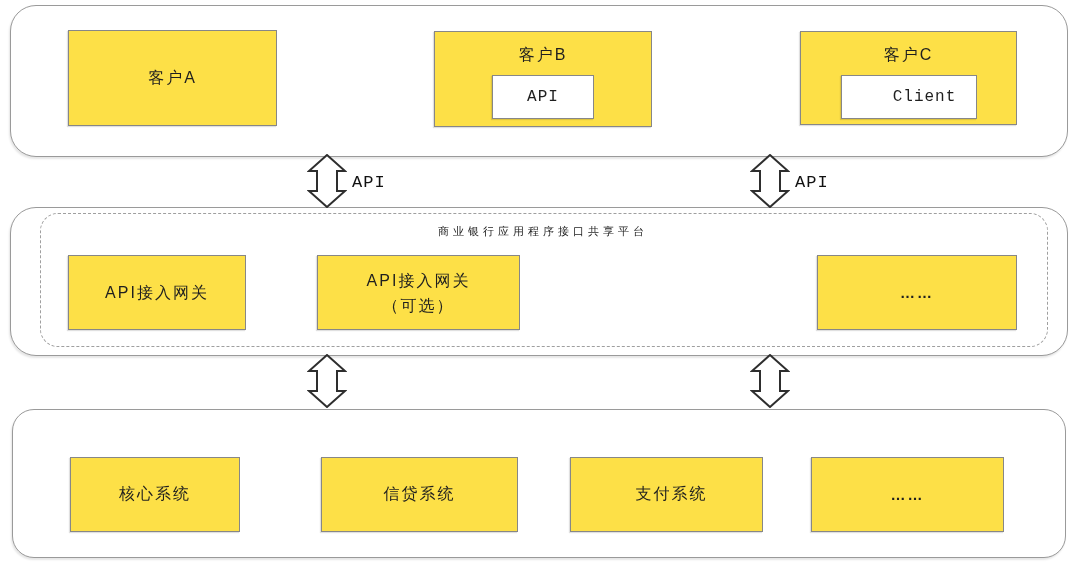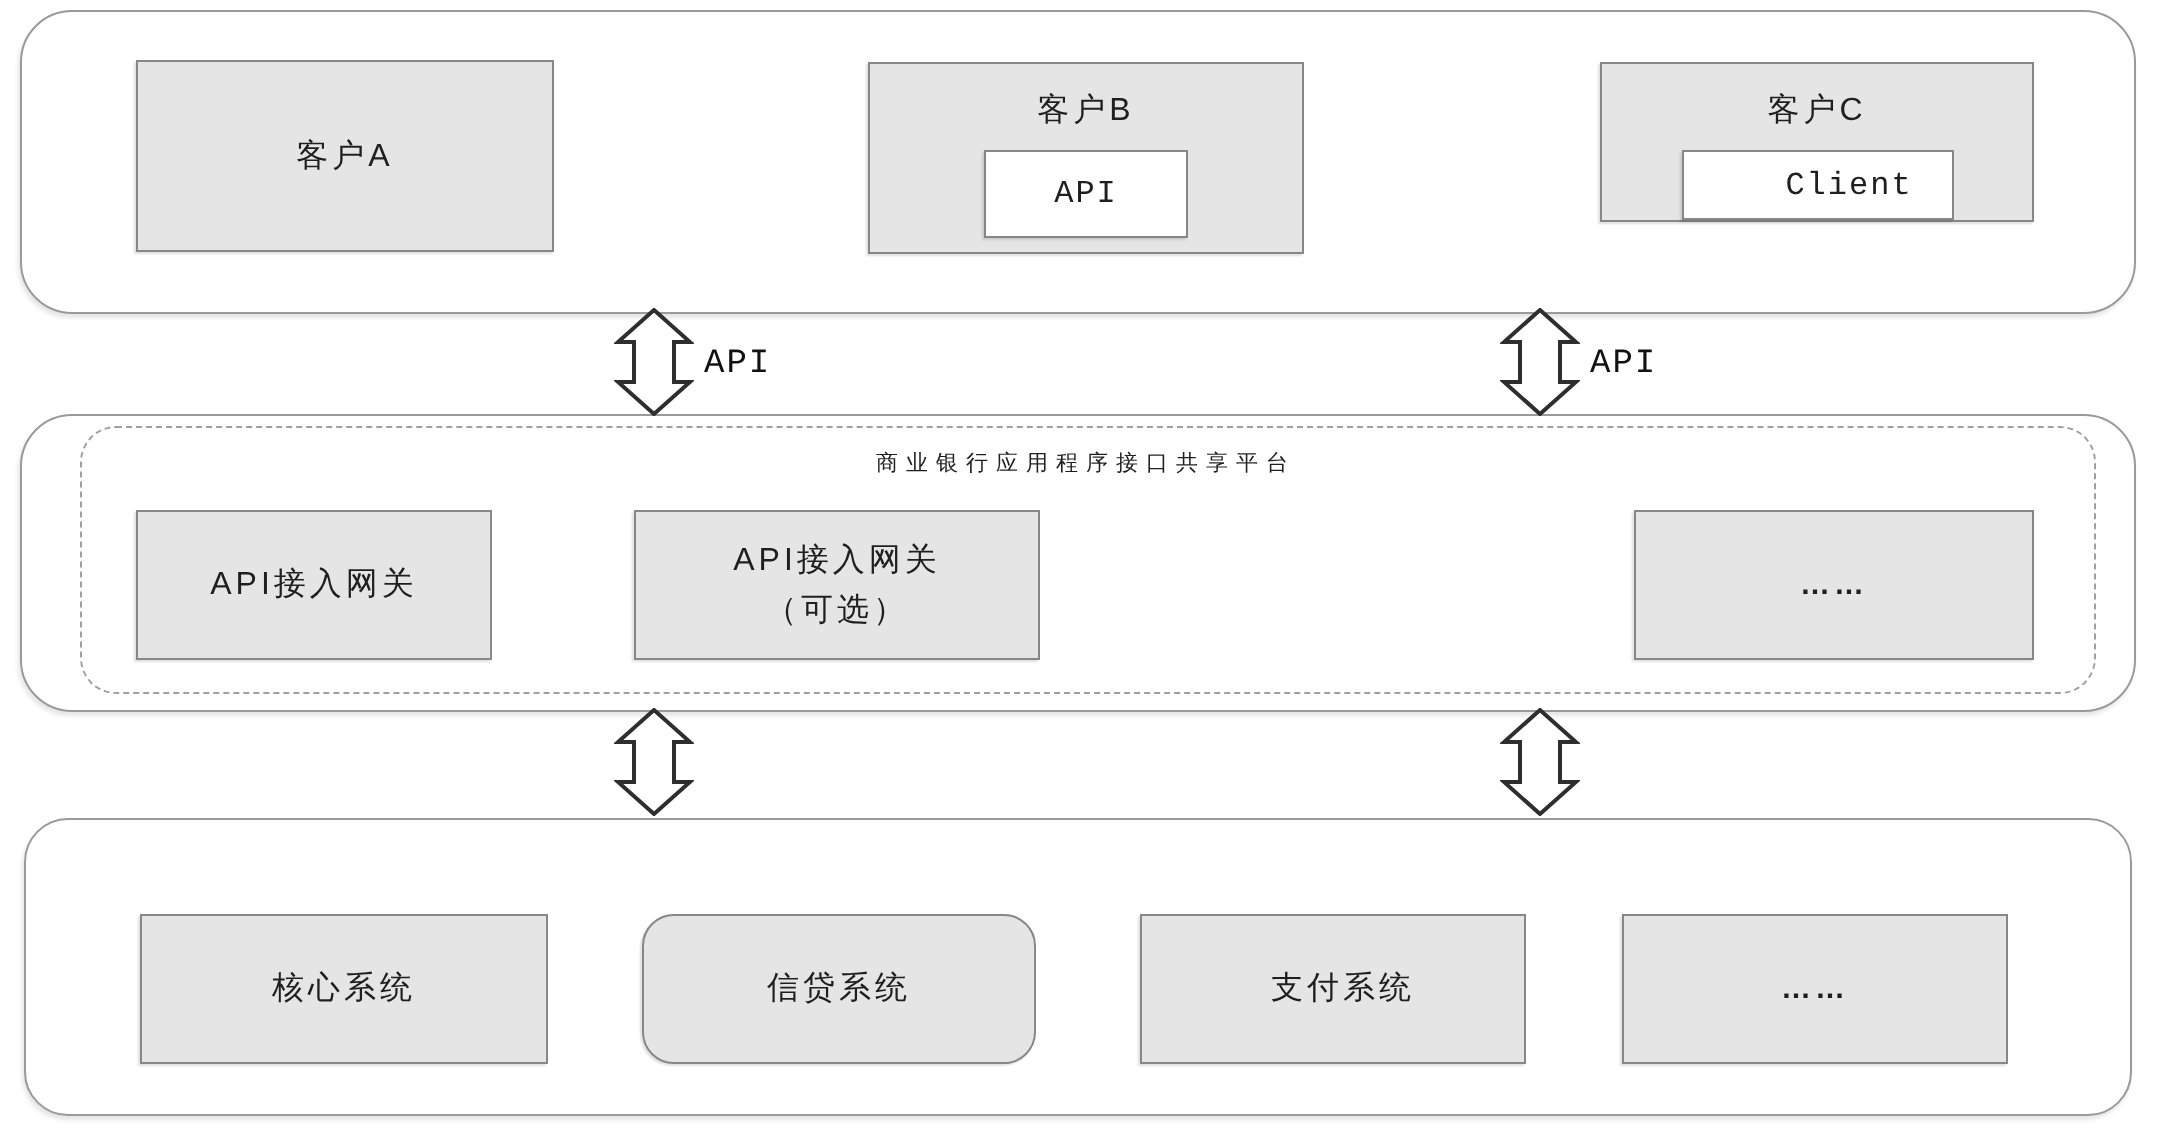--- a/index.html
+++ b/index.html
@@ -29,21 +29,21 @@
   .dashed-frame {
     position: absolute;
     left: 40px; top: 213px; width: 1006px; height: 132px;
     border: 1px dashed #9f9f9f;
     border-radius: 18px;
     background: transparent;
   }
   .box {
     position: absolute;
     border: 1px solid #878787;
-    background: #e5e5e5;
+    background: #fde047;
     box-shadow: -1px 1px 1px rgba(0,0,0,0.12);
     display: flex;
     align-items: center;
     justify-content: center;
     font-size: 16px;
     letter-spacing: 2px;
     text-align: center;
     box-sizing: border-box;
   }
   .box.column {
@@ -101,21 +101,21 @@
     <span>客户A</span>
   </div>
 
   <div class="box column" style="left:434px; top:31px; width:218px; height:96px;">
     <span>客户B</span>
     <div class="inner-box" style="width:100px; height:42px;">
       <span>API</span>
     </div>
   </div>
 
-  <div class="box column" style="left:800px; top:31px; width:217px; height:80px;">
+  <div class="box column" style="left:800px; top:31px; width:217px; height:94px;">
     <span>客户C</span>
     <div class="inner-box" style="width:102px; height:42px;padding-left:32px;">
       <span>Client</span>
     </div>
   </div>
 
   <svg class="arrow" style="left:307px; top:154px;" viewBox="0 0 40 54">
     <path d="M20 1 L38 17 L30 17 L30 37 L38 37 L20 53 L2 37 L10 37 L10 17 L2 17 Z" fill="#ffffff" stroke="#2e2e2e" stroke-width="2" stroke-linejoin="miter"></path>
   </svg>
   <span class="api-label" style="left:352px; top:173px;">API</span>
@@ -149,24 +149,24 @@
     </span>
   </div>
 
   <svg class="arrow" style="left:307px; top:354px;" viewBox="0 0 40 54">
     <path d="M20 1 L38 17 L30 17 L30 37 L38 37 L20 53 L2 37 L10 37 L10 17 L2 17 Z" fill="#ffffff" stroke="#2e2e2e" stroke-width="2" stroke-linejoin="miter"></path>
   </svg>
   <svg class="arrow" style="left:750px; top:354px;" viewBox="0 0 40 54">
     <path d="M20 1 L38 17 L30 17 L30 37 L38 37 L20 53 L2 37 L10 37 L10 17 L2 17 Z" fill="#ffffff" stroke="#2e2e2e" stroke-width="2" stroke-linejoin="miter"></path>
   </svg>
 
-  <div class="box" style="left:70px; top:457px; width:204px; height:75px;">
+  <div class="box" style="left:70px; top:457px; width:170px; height:75px;">
     <span>核心系统</span>
   </div>
-  <div class="box" style="left:321px; top:457px; width:197px; height:75px;border-radius:16px;">
+  <div class="box" style="left:321px; top:457px; width:197px; height:75px;">
     <span>信贷系统</span>
   </div>
   <div class="box" style="left:570px; top:457px; width:193px; height:75px;padding-left:10px;">
     <span>支付系统</span>
   </div>
   <div class="box" style="left:811px; top:457px; width:193px; height:75px;">
     <span class="dots">……</span>
   </div>
 
 </div>

